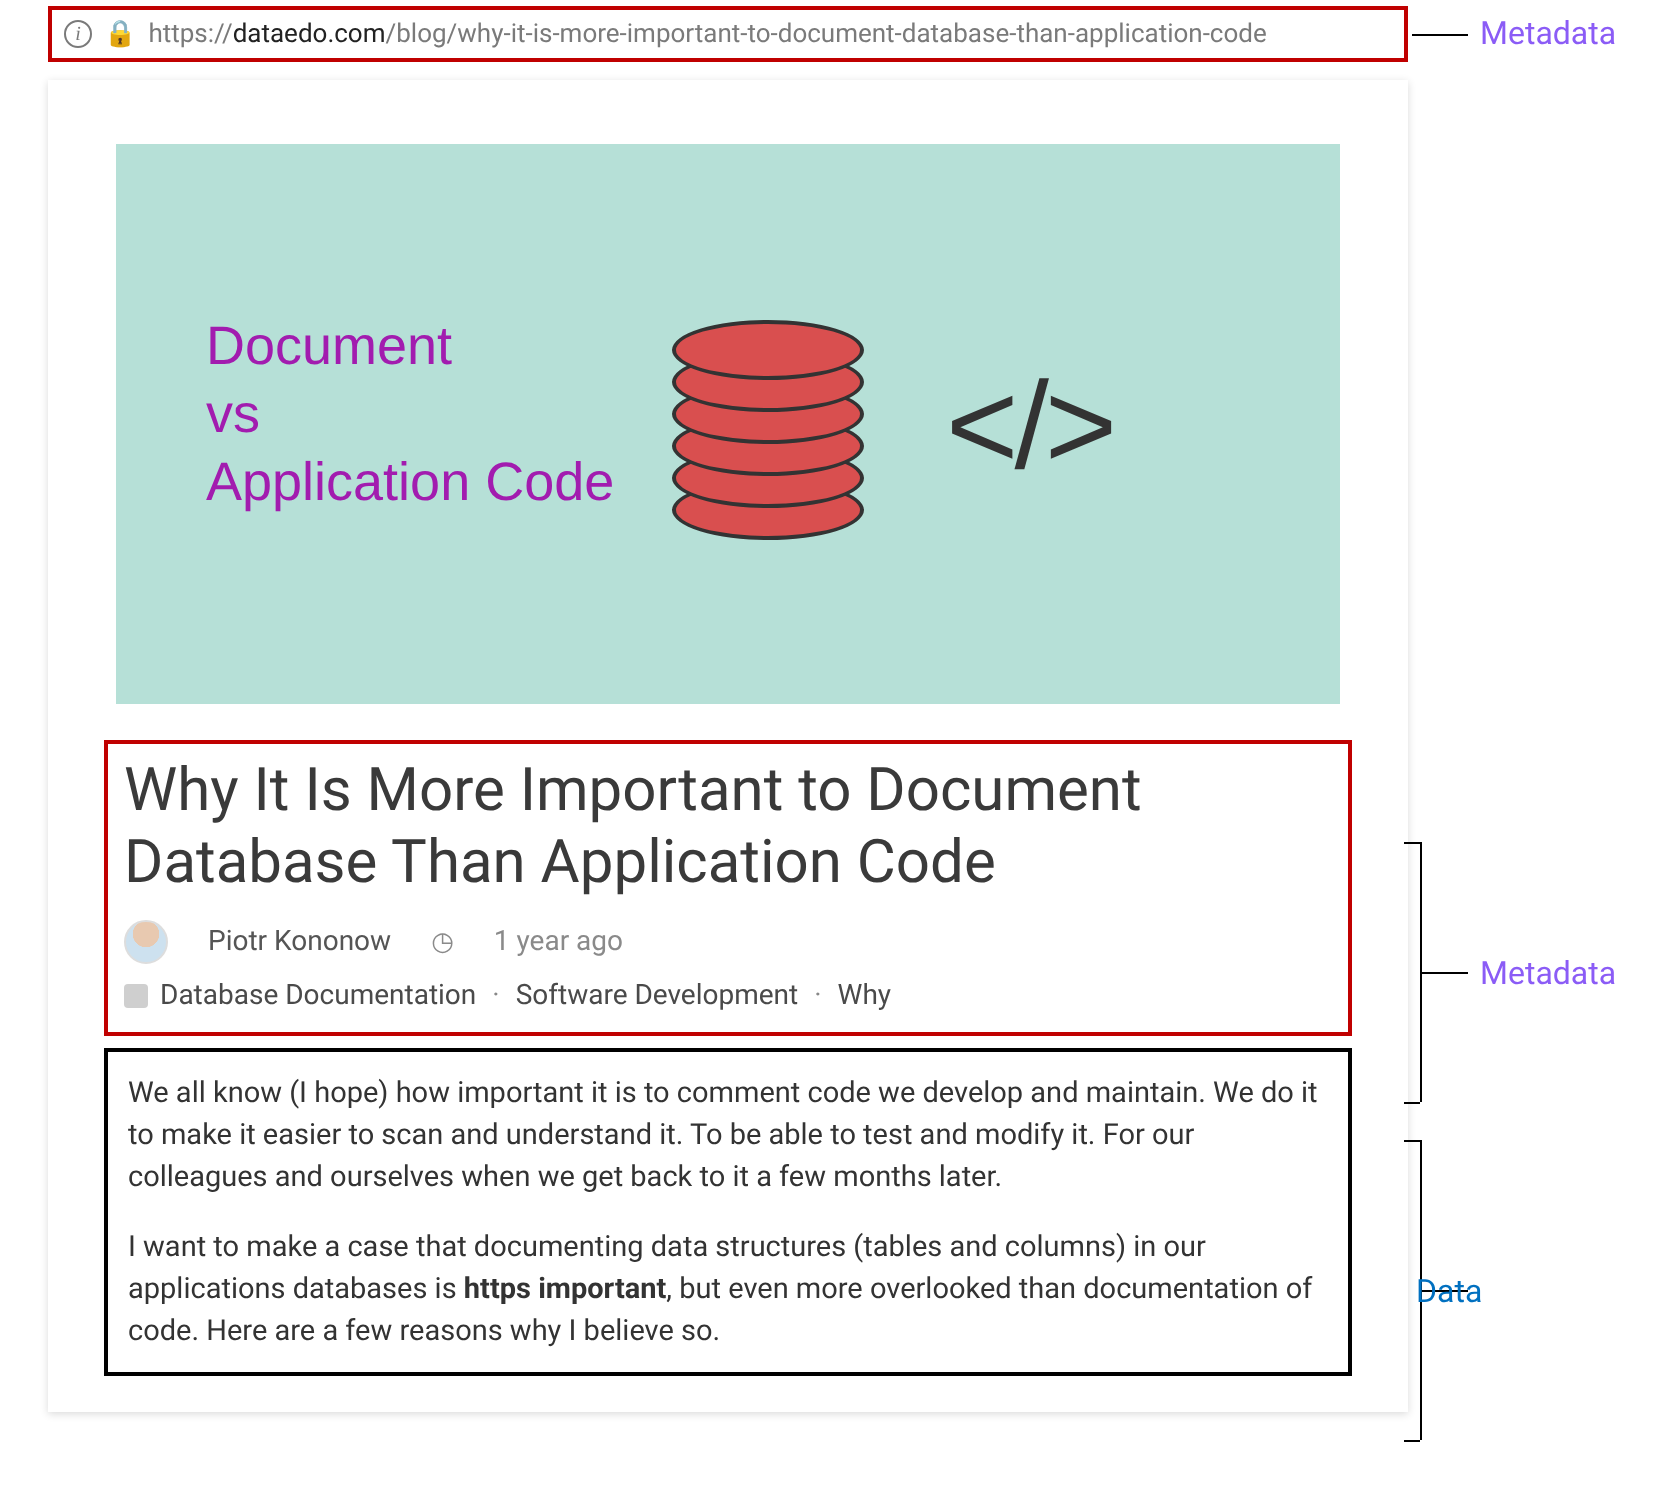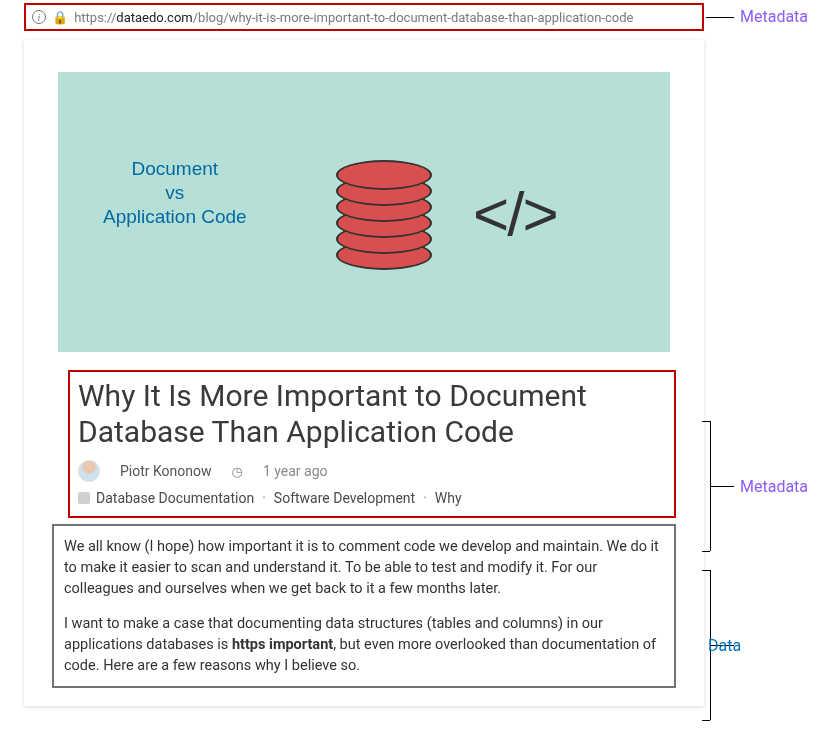--- a/index.html
+++ b/index.html
@@ -73,24 +73,23 @@
     background: #b6e0d7;
     height: 280px;
     position: relative;
   }
   .hero-text {
     position: absolute;
     left: 45px;
     top: 85px;
     font-family: "Segoe UI Light", "Segoe UI", Arial, sans-serif;
     font-weight: 300;
-    font-size: 19px;
+    font-size: 27px;
     line-height: 1.25;
-    color: #0369a1;
-    text-align: center;
+    color: #a21caf;
   }
   .db-stack {
     position: absolute;
     left: 278px;
     top: 80px;
   }
   .disk {
     width: 96px; height: 30px;
     background: #d94f4f;
     border: 2px solid #333;
@@ -102,21 +101,21 @@
     left: 415px;
     top: 106px;
     font-family: Arial, sans-serif;
     font-size: 62px;
     font-weight: 300;
     color: #333;
     letter-spacing: -2px;
   }
   
   .title-block {
-    margin: 0 28px 6px 44px;
+    margin: 0 28px 6px 28px;
     border: 2px solid #c00000;
     padding: 6px 8px 10px 8px;
   }
   .title-block h1 {
     font-size: 30px;
     font-weight: 400;
     color: #3a3a3a;
     line-height: 1.2;
     margin-bottom: 10px;
   }
@@ -143,21 +142,21 @@
     color: #4a4a4a;
   }
   .tag-ic {
     width: 12px; height: 12px; background: #cfcfcf;
     display: inline-block; border-radius: 2px;
   }
   .dot-sep { color: #888; margin: 0 2px; }
   
   .body-block {
     margin: 6px 28px 0 28px;
-    border: 2px solid #737373;
+    border: 2px solid #000000;
     padding: 10px 10px;
     font-size: 14.5px;
     color: #333;
     line-height: 1.45;
   }
   .body-block p { margin-bottom: 14px; }
   .body-block p:last-child { margin-bottom: 0; }
   .bold { font-weight: 700; }
 </style>
 </head>

